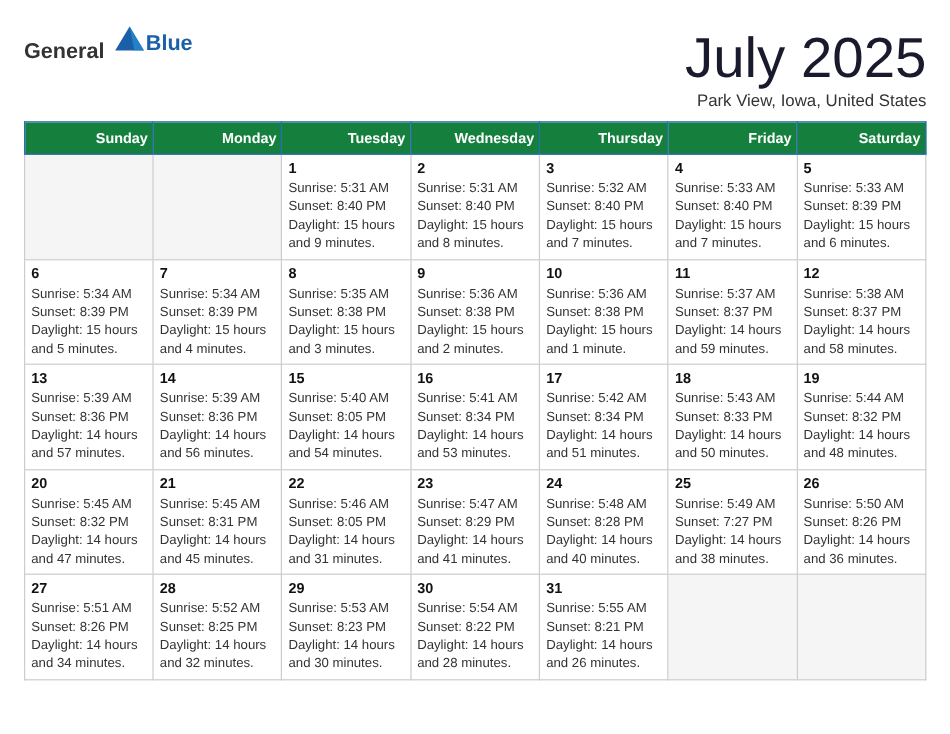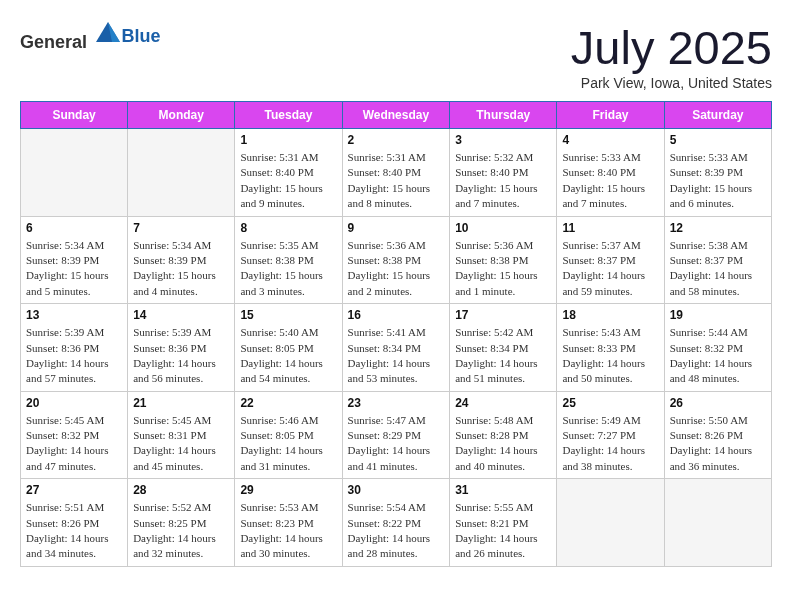--- a/index.html
+++ b/index.html
@@ -47,24 +47,24 @@
     .subtitle {
       font-size: 14px;
       color: #333;
     }
     table {
       width: 100%;
       border-collapse: collapse;
       font-size: 11px;
     }
     thead tr th {
-      background-color: #d946ef;
+      background-color: #15803d;
       color: white;
       padding: 6px 4px;
-      text-align: center;
+      text-align: right;
       font-size: 12px;
       font-weight: bold;
       border: 1px solid #2a6db5;
     }
     tbody tr td {
       border: 1px solid #ccc;
       padding: 4px 5px;
       vertical-align: top;
       width: 108px;
       min-height: 80px;
@@ -78,21 +78,20 @@
     }
     .day-number {
       font-weight: bold;
       font-size: 12px;
       margin-bottom: 3px;
       color: #111;
     }
     .day-info {
       color: #333;
       line-height: 1.4;
-      font-family: Liberation Serif, serif;
     }
   </style>
 </head>
 <body>
 
 <div class="header">
   <div class="logo">
     <div>
       <span class="logo-text-general">General</span>
       <svg class="logo-icon" viewBox="0 0 28 28">

